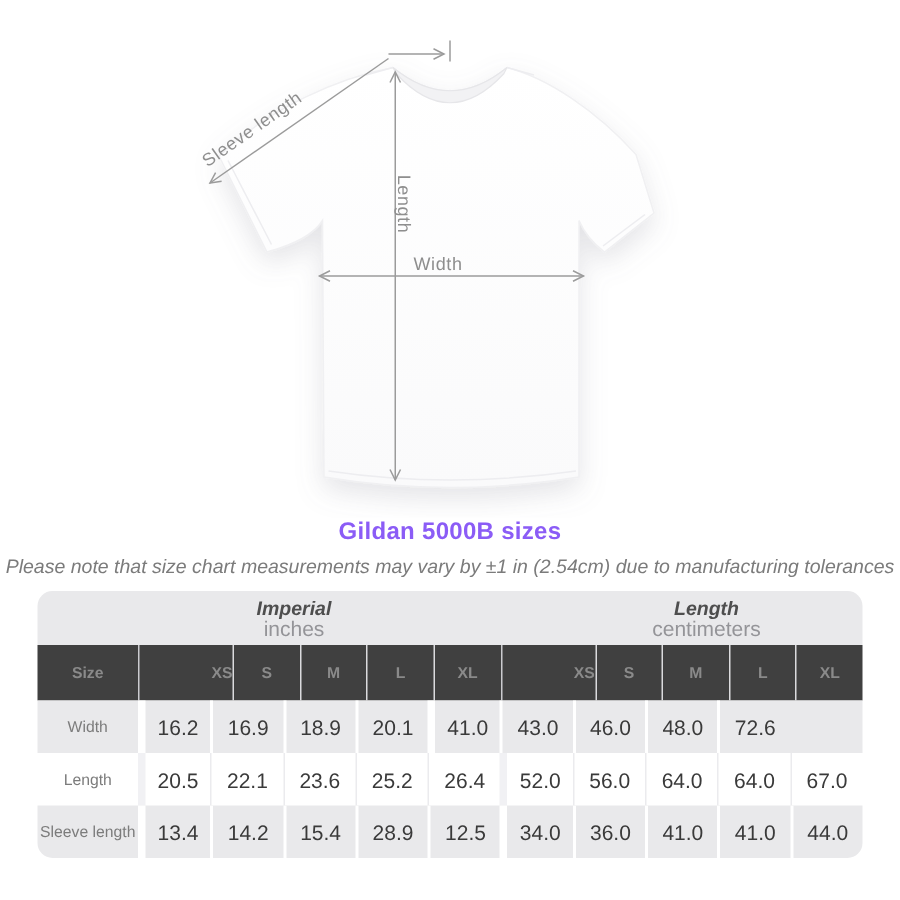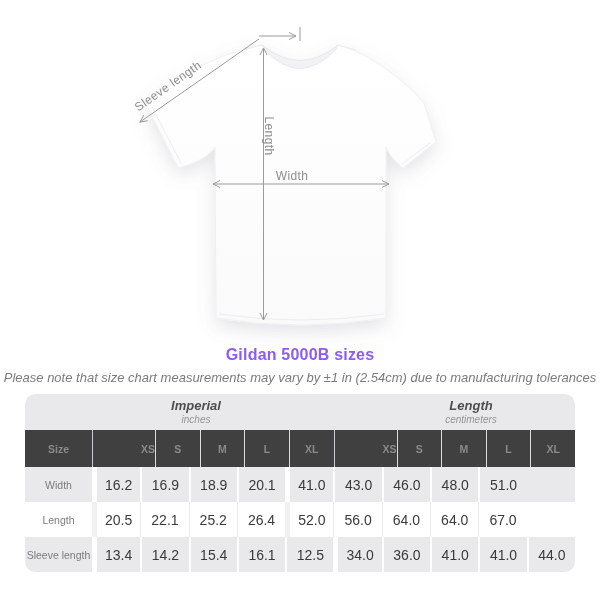--- a/index.html
+++ b/index.html
@@ -25,21 +25,21 @@
 
   
   .size-table { position:absolute; left:25px; top:394px; width:550px; }
 
   .t-head {
     display:grid; grid-template-columns:308px 242px; height:36px;
     background:#e9e9eb; border-radius:10px 10px 0 0;padding-left:17px;
   }
   .t-head-cell { display:flex; flex-direction:column; align-items:center; justify-content:center; }
   .t-head-main { font-size:13px; font-weight:bold; font-style:italic; color:#4e4e4e; line-height:14px; }
-  .t-head-sub  { font-size:10px; font-style:italic; color:#949498; line-height:11px; margin-top:1px; }
+  .t-head-sub  { font-size:14px; color:#949498; line-height:11px; margin-top:1px; }
 
   .row { display:grid; grid-template-columns:67px repeat(10,1fr); }
   .cell {
     display:flex; align-items:center; justify-content:center;
     font-size:14px; color:#3a3a3a; box-sizing:border-box;
   }
 
   .size-row { height:37px; background:#404040; }
   .size-row .cell { font-size:10.5px; font-weight:bold; color:#8a8a8a; }
   .size-row .cell + .cell { border-left:1px solid #dbdbde; }
@@ -145,42 +145,43 @@
     <div class="row data-row stripe">
       <div class="cell row-label">Width</div>
       <div class="cell gb">16.2</div>
       <div class="cell">16.9</div>
       <div class="cell">18.9</div>
       <div class="cell">20.1</div>
       <div class="cell gb">41.0</div>
       <div class="cell">43.0</div>
       <div class="cell">46.0</div>
       <div class="cell">48.0</div>
-      <div class="cell">51.0</div>
+      <div class="cell">72.6</div>
     </div>
 
     <div class="row data-row plain">
       <div class="cell row-label">Length</div>
       <div class="cell gb">20.5</div>
       <div class="cell">22.1</div>
+      <div class="cell">23.6</div>
       <div class="cell">25.2</div>
       <div class="cell">26.4</div>
       <div class="cell gb">52.0</div>
       <div class="cell">56.0</div>
       <div class="cell">64.0</div>
       <div class="cell">64.0</div>
       <div class="cell">67.0</div>
     </div>
 
     <div class="row data-row stripe last">
       <div class="cell row-label">Sleeve length</div>
       <div class="cell gb">13.4</div>
       <div class="cell">14.2</div>
       <div class="cell">15.4</div>
-      <div class="cell">16.1</div>
+      <div class="cell">28.9</div>
       <div class="cell">12.5</div>
       <div class="cell gb">34.0</div>
       <div class="cell">36.0</div>
       <div class="cell">41.0</div>
       <div class="cell">41.0</div>
       <div class="cell">44.0</div>
     </div>
 
   </div>
 </div>

